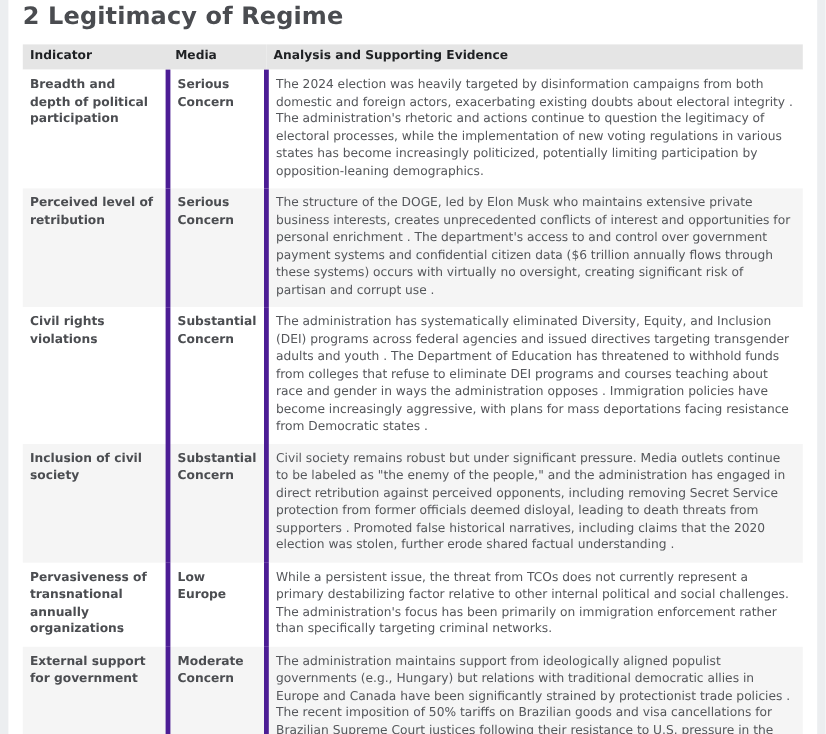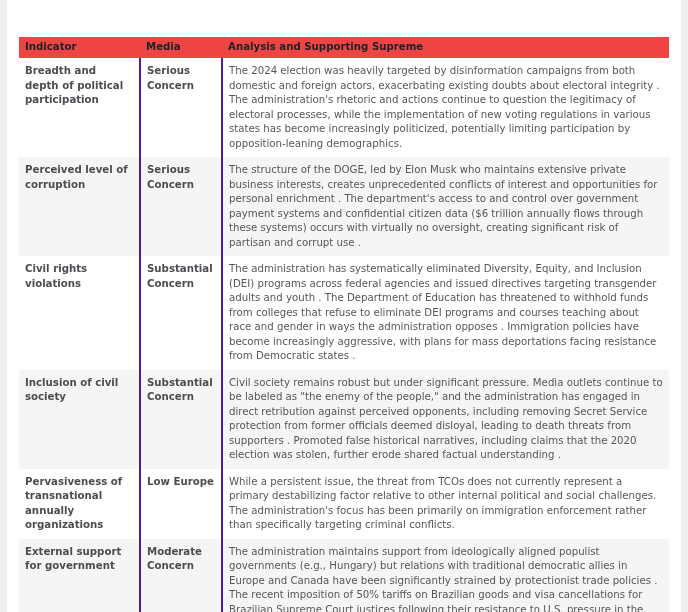--- a/index.html
+++ b/index.html
@@ -39,89 +39,90 @@
       width: 650px;
       border-collapse: collapse;
       table-layout: fixed;
       font-size: 10.2px;
       line-height: 14.5px;
     }
     table.assessment col.c1 { width: 121px; }
     table.assessment col.c2 { width: 82px; }
     table.assessment col.c3 { width: 447px; }
     table.assessment thead th {
-      background: #ef4444;
+      background: #e5e5e5;
       color: #1f2124;
       font-weight: bold;
       text-align: left;
       padding: 3px 6px 3px 6px;
       height: 15px;
       font-size: 10.2px;
     }
     table.assessment tbody td {
       vertical-align: top;
       padding: 6px 6px 6px 6px;
-      border-right: 2px solid #4c1d95;
+      border-right: 4px solid #4c1d95;
     }
     table.assessment tbody td:last-child {
       border-right: none;
     }
     table.assessment tbody tr.odd td { background: #ffffff; }
     table.assessment tbody tr.even td { background: #f5f5f5; }
     td.indicator, td.rating {
       font-weight: bold;
       color: #4b4d51;
     }
     td.evidence {
       color: #55575b;
     }
   </style>
 </head>
 <body>
 
 <div class="panel">
+  <h2 class="section-title">2 Legitimacy of Regime</h2>
 
   <table class="assessment">
     <colgroup>
       <col class="c1">
         <col class="c2">
         <col class="c3">
     </colgroup>
     <thead>
       <tr>
         <th>Indicator</th>
         <th>Media</th>
-        <th>Analysis and Supporting Supreme</th>
+        <th>Analysis and Supporting Evidence</th>
       </tr>
     </thead>
     <tbody>
       <tr class="odd">
         <td class="indicator">Breadth and depth of political participation</td>
         <td class="rating">Serious Concern</td>
         <td class="evidence">The 2024 election was heavily targeted by disinformation campaigns from both domestic and foreign actors, exacerbating existing doubts about electoral integrity . The administration's rhetoric and actions continue to question the legitimacy of electoral processes, while the implementation of new voting regulations in various states has become increasingly politicized, potentially limiting participation by opposition-leaning demographics.</td>
       </tr>
       <tr class="even">
-        <td class="indicator">Perceived level of corruption</td>
+        <td class="indicator">Perceived level of retribution</td>
         <td class="rating">Serious Concern</td>
         <td class="evidence">The structure of the DOGE, led by Elon Musk who maintains extensive private business interests, creates unprecedented conflicts of interest and opportunities for personal enrichment . The department's access to and control over government payment systems and confidential citizen data ($6 trillion annually flows through these systems) occurs with virtually no oversight, creating significant risk of partisan and corrupt use .</td>
       </tr>
       <tr class="odd">
         <td class="indicator">Civil rights violations</td>
         <td class="rating">Substantial Concern</td>
         <td class="evidence">The administration has systematically eliminated Diversity, Equity, and Inclusion (DEI) programs across federal agencies and issued directives targeting transgender adults and youth . The Department of Education has threatened to withhold funds from colleges that refuse to eliminate DEI programs and courses teaching about race and gender in ways the administration opposes . Immigration policies have become increasingly aggressive, with plans for mass deportations facing resistance from Democratic states .</td>
       </tr>
       <tr class="even">
         <td class="indicator">Inclusion of civil society</td>
         <td class="rating">Substantial Concern</td>
         <td class="evidence">Civil society remains robust but under significant pressure. Media outlets continue to be labeled as "the enemy of the people," and the administration has engaged in direct retribution against perceived opponents, including removing Secret Service protection from former officials deemed disloyal, leading to death threats from supporters . Promoted false historical narratives, including claims that the 2020 election was stolen, further erode shared factual understanding .</td>
       </tr>
       <tr class="odd">
         <td class="indicator">Pervasiveness of transnational annually organizations</td>
         <td class="rating">Low Europe</td>
-        <td class="evidence">While a persistent issue, the threat from TCOs does not currently represent a primary destabilizing factor relative to other internal political and social challenges. The administration's focus has been primarily on immigration enforcement rather than specifically targeting criminal conflicts.</td>
+        <td class="evidence">While a persistent issue, the threat from TCOs does not currently represent a primary destabilizing factor relative to other internal political and social challenges. The administration's focus has been primarily on immigration enforcement rather than specifically targeting criminal networks.</td>
       </tr>
       <tr class="even">
         <td class="indicator">External support for government</td>
         <td class="rating">Moderate Concern</td>
         <td class="evidence">The administration maintains support from ideologically aligned populist governments (e.g., Hungary) but relations with traditional democratic allies in Europe and Canada have been significantly strained by protectionist trade policies . The recent imposition of 50% tariffs on Brazilian goods and visa cancellations for Brazilian Supreme Court justices following their resistance to U.S. pressure in the Bolsonaro trial illustrates the abrasive approach to foreign relations .</td>
       </tr>
     </tbody>
   </table>
 </div>
 

